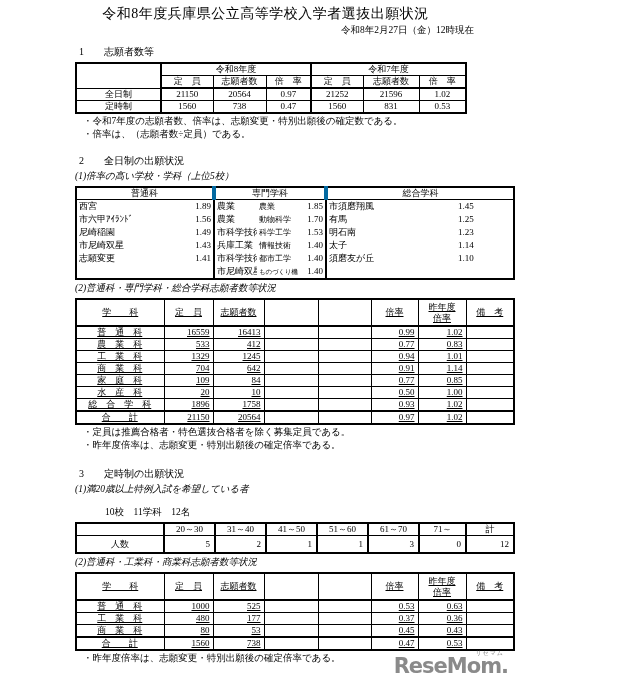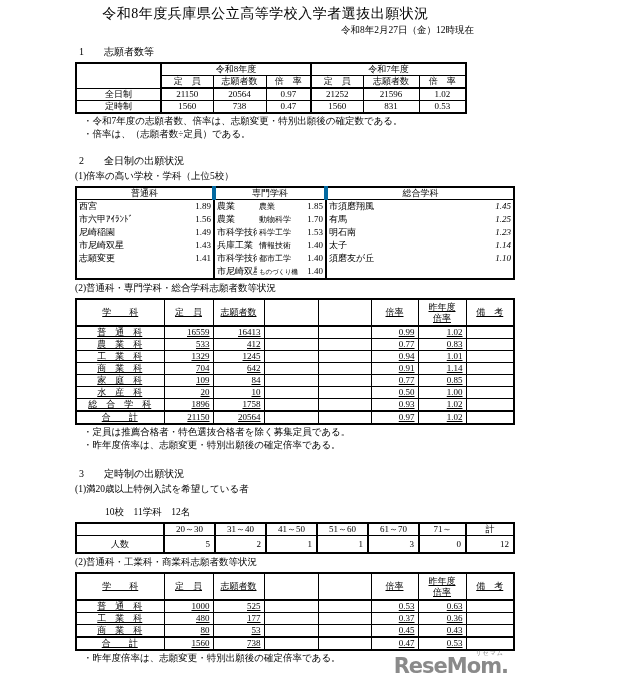--- a/index.html
+++ b/index.html
@@ -3,21 +3,21 @@
 <meta charset="utf-8">
 <style>
   html,body{margin:0;padding:0;background:#fff;}
   .page{position:relative;width:531px;height:694px;background:#fff;color:#000;
         font-family:"Liberation Serif","DejaVu Serif",serif;font-size:9px;overflow:hidden;}
   .title{margin:0;padding-top:5px;text-align:center;font-size:14px;font-weight:normal;letter-spacing:.5px;}
   .datetime{margin-top:1px;text-align:right;padding-right:57px;font-size:9.5px;}
   .sec-heading{margin-left:79px;font-size:10px;}
   .sec-heading .num{display:inline-block;width:25px;}
   .mt8{margin-top:8px;}.mt14{margin-top:14px;}.mt16{margin-top:16px;}.mt12{margin-top:12px;}
-  .sub-heading{margin-left:75px;margin-top:2px;font-size:9.5px;}
+  .sub-heading{margin-left:75px;margin-top:2px;font-size:9.5px;font-style:italic;}
   .note{margin-left:83px;margin-top:1px;font-size:9.5px;line-height:12px;}
   .summary-line{margin-left:105px;margin-top:10px;font-size:9.5px;}
 
   table{border-collapse:collapse;table-layout:fixed;margin-left:75px;margin-top:3px;border:2px solid #000;}
   th,td{border:1px solid #000;font-weight:normal;padding:0 2px;font-size:9px;height:11px;
         line-height:11px;overflow:hidden;white-space:nowrap;text-align:center;}
 
   
   .t1{width:390px;}
   .t1 thead tr:last-child th{border-bottom:2px solid #000;}
@@ -25,21 +25,21 @@
   .t1 tbody td:nth-child(1),
   .t1 tbody td:nth-child(4){border-right:2px solid #000;}
 
   
   .t21{width:438px;}
   .t21 thead th{border-bottom:1px solid #000;}
   .t21 .gsep{border-right:4px solid #0369a1;}
   .t21 tbody td{border:none;text-align:left;height:13px;line-height:13px;}
   .t21 tbody td:nth-child(2),
   .t21 tbody td:nth-child(5){border-right:2px solid #000;text-align:right;}
-  .t21 tbody td:nth-child(7){text-align:right;font-style:italic;}
+  .t21 tbody td:nth-child(7){text-align:left;}
   .t21 tbody td:nth-child(4){font-size:8px;}
   .t21 tbody tr:last-child td:nth-child(4){font-size:6.5px;letter-spacing:-.2px;}
 
   
   .t22{width:438px;text-decoration:underline;}
   .t22 thead th{height:25px;border-bottom:2px solid #000;white-space:pre-line;line-height:11px;}
   .t22 tbody td{padding-right:3px;}
   .t22 tbody td:nth-child(2),.t22 tbody td:nth-child(3),
   .t22 tbody td:nth-child(6),.t22 tbody td:nth-child(7){text-align:right;}
   .t22 tbody td:first-child{text-align:center;}

